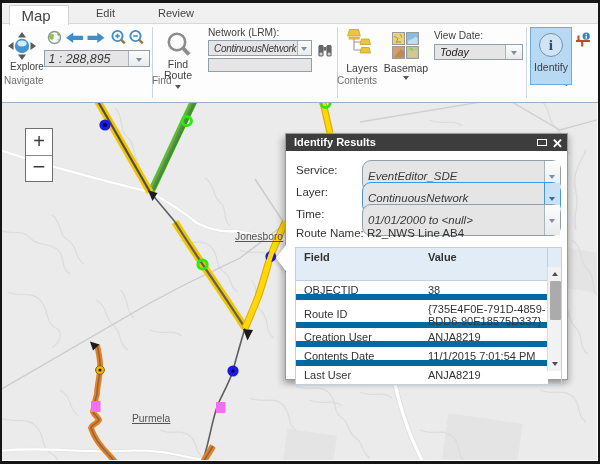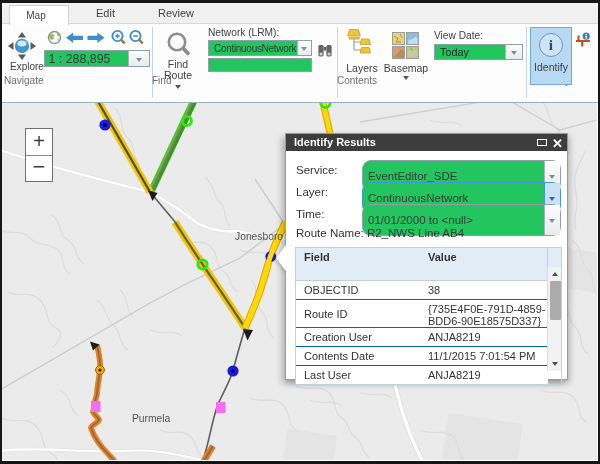--- a/index.html
+++ b/index.html
@@ -4,63 +4,63 @@
 <style>
   * { margin:0; padding:0; box-sizing:border-box; }
   html,body { width:600px; height:464px; overflow:hidden; }
   body { font-family:"Liberation Sans", sans-serif; position:relative; background:#ebebeb; }
   #frame { position:absolute; left:0; top:0; width:600px; height:464px;
     border-left:2px solid #161616; border-right:2px solid #161616;
     border-top:3px solid #161616; border-bottom:3px solid #161616; z-index:50; pointer-events:none; }
   
   #tabbar { position:absolute; left:2px; top:3px; width:596px; height:21px;
     background:#f0f0f1; border-bottom:1px solid #d8d8d8; z-index:20; }
-  .tab { position:absolute; font-size:10px; color:#444; }
+  .tab { position:absolute; font-size:15px; color:#444; }
   #tab-map { left:7px; top:2px; width:60px; text-indent:-6px; height:20px; background:#fff;
     border:1px solid #d2d2d2; border-bottom:none; text-align:center; line-height:19px; }
   #ribbon { position:absolute; left:2px; top:24px; width:596px; height:78.5px;
     background:#fdfdfd; border-bottom:1.5px solid #9ab1c5; z-index:19; }
   .vsep { position:absolute; top:3px; height:71px; width:1px; background:#c8d5e2; }
   .grplabel { position:absolute; bottom:16px; font-size:10px; color:#6e6e6e; }
   .rlabel { position:absolute; font-size:11px; color:#3f3f3f; }
   
-  .combo { position:absolute; background:#22c55e; border:1px solid #919eab; }
+  .combo { position:absolute; background:#e5e5e5; border:1px solid #919eab;font-style:italic; }
   .combo .txt { position:absolute; left:5px; top:0; bottom:0; font-size:11.5px; color:#3a3a3a; display:flex; align-items:center; white-space:nowrap; }
   .combo .btn { position:absolute; right:0; top:0; bottom:0; background:linear-gradient(#fdfdfd,#e8eaec); border-left:1px solid #aab4bd; }
   .combo .btn:after { content:""; position:absolute; left:50%; top:50%; margin:-1px 0 0 -3.5px;
     border:3.5px solid transparent; border-top:4px solid #7a8fa5; }
   
   #map { position:absolute; left:2px; top:102px; width:596px; height:359px; background:#ebebeb; overflow:hidden; border-right:1.5px solid #fff; border-bottom:1.5px solid #fff; }
   #zoomctl { position:absolute; left:23px; top:26px; width:28px; height:54px; background:#fff;
     border:1px solid #6f6f6f; z-index:2; }
   #zoomctl .zc { position:absolute; left:0; width:26px; height:26px; color:#3c3c3c;
     font-size:20px; text-align:center; line-height:25px; }
   #zoomctl hr { position:absolute; left:0; top:26px; width:26px; border:none; border-top:1px solid #8a8a8a; }
-  .maplabel { position:absolute; font-size:10.3px; color:#545454; z-index:2; white-space:nowrap; }
+  .maplabel { position:absolute; font-size:10.3px; color:#545454; z-index:2; white-space:nowrap;text-decoration:underline; }
   
   #popup { position:absolute; left:285px; top:133px; width:283px; height:247px; background:#fff;
     border:1px solid #9a9a9a; box-shadow:-4px 4px 6px rgba(0,0,0,0.18), 2px 3px 6px rgba(0,0,0,0.22); z-index:10; }
   #ptitle { position:absolute; left:0; top:0; right:0; height:17px; background:#3d3d3d;
     color:#fff; font-size:11px; font-weight:bold; line-height:17px; padding-left:8px; }
   #pmax { position:absolute; right:20px; top:5px; width:10px; height:7px; border:1.5px solid #fff; }
   #pclose { position:absolute; right:4px; top:1px; color:#fff; font-size:13px; font-weight:bold; }
   #notch { position:absolute; left:-10px; top:111px; width:0; height:0;
     border-top:13.5px solid transparent; border-bottom:13.5px solid transparent; border-right:10px solid #fff;
     filter:drop-shadow(-2px 2px 1.5px rgba(0,0,0,0.16)); }
   .prow-label { position:absolute; left:10px; font-size:11.5px; color:#333; }
   .pcombo { position:absolute; left:76px; width:199px; height:32px;border-radius:9px; }
   .pcombo .btn { width:16px; }
   .pcombo.focus { border:1px solid #4596d6; }
   .pcombo.focus .btn { background:#cbe2f6; border-left:1px solid #4596d6; }
   .pcombo.focus .btn:after { border-top-color:#2f6da8; }
   
   #ptable { position:absolute; left:9px; top:113px; width:267px; border:1px solid #c2cfdc; }
   #ptable .hrow { display:flex; height:33px; background:#e2ecf6; border-bottom:1px solid #c2cfdc; }
   #ptable .hrow div { font-size:11px; font-weight:bold; color:#333; padding:3px 0 0 8px; }
-  #ptable .row { display:flex; border-bottom:1px solid #0369a1; background:#fff; width:252px; }
+  #ptable .row { display:flex; border-bottom:6px solid #0369a1; background:#fff; width:252px; }
   #ptable .row div { font-size:11px; color:#333; padding:2.5px 0 1px 8px; line-height:12.5px; }
   .c1 { width:124px; flex:none; }
   .c2 { flex:1; padding-right:0 !important; }
   #pscroll { position:absolute; left:261px; top:133px; width:14px; height:104px; background:#f2f2f2; border-left:1px solid #dcdcdc; }
   #pscroll .arr { position:absolute; left:3.5px; width:0; height:0; border-left:3.5px solid transparent; border-right:3.5px solid transparent; }
   #pthumb { position:absolute; left:1.5px; top:14px; width:11px; height:39px; background:#ababab; border-radius:1px; }
 </style>
 </head>
 <body>
 

